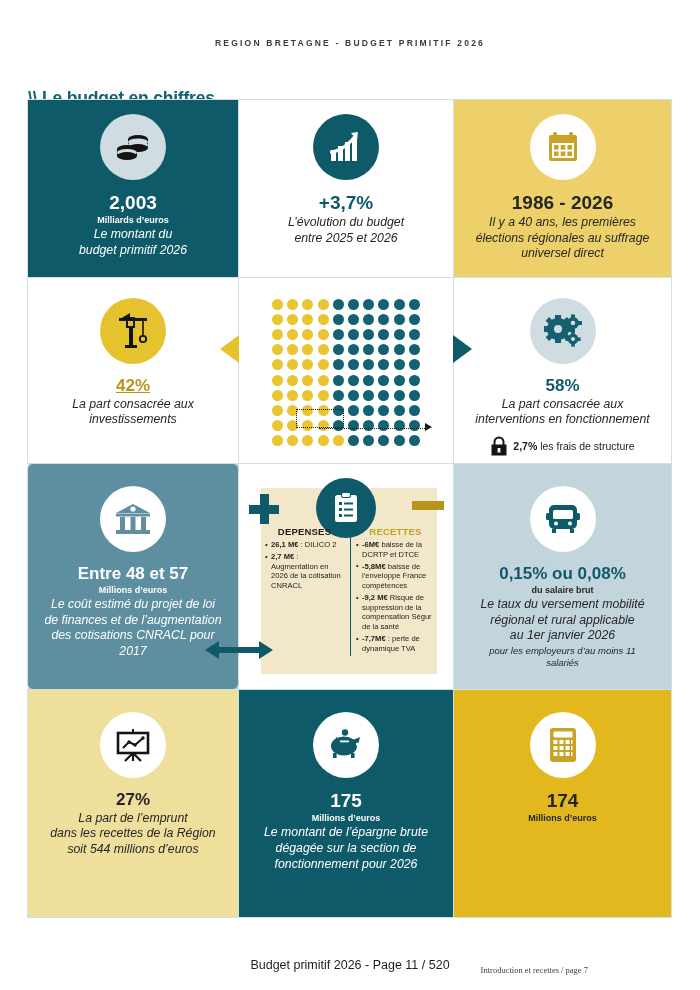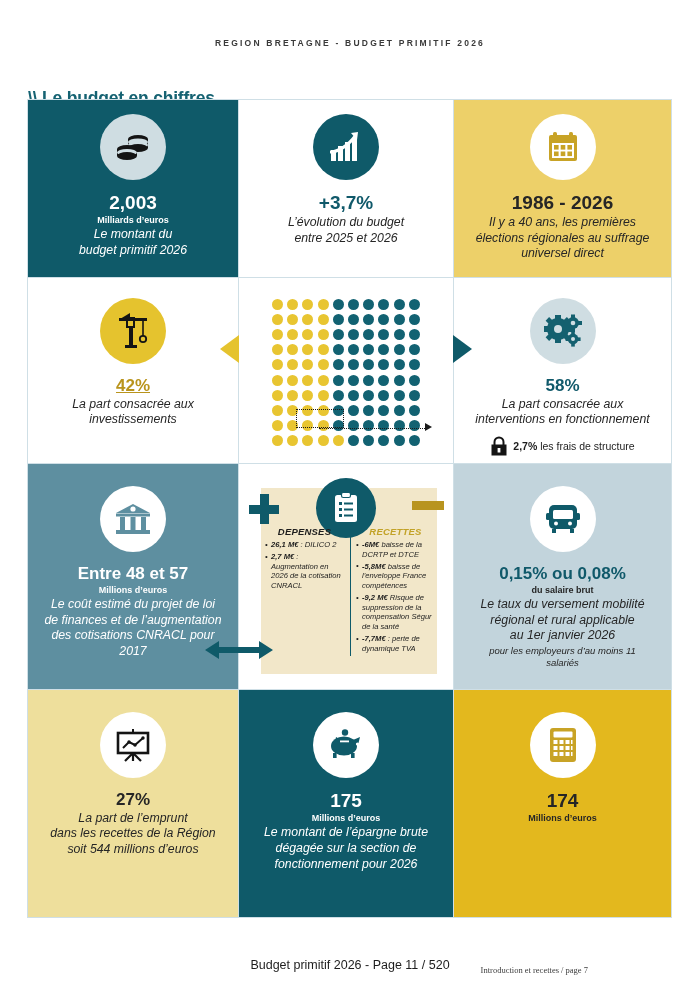--- a/index.html
+++ b/index.html
@@ -44,21 +44,21 @@
     padding: 14px 10px 10px;
     text-align: center;
   }
 
   
   .bg-teal        { background: #0f5a69; }
   .bg-white       { background: #ffffff; }
   .bg-yellow      { background: #edd069; }
   .bg-gold        { background: #e3b81e; }
   .bg-lightyellow { background: #eedf9c; }
-  .bg-steel       { background: #5e8fa0; }
+  .bg-steel       { background: #5e8fa0; border-radius: 6px; }
   .bg-paleblue    { background: #c2d4dc; }
 
   
   .circ {
     width: 66px; height: 66px; border-radius: 50%;
     display: flex; align-items: center; justify-content: center;
     margin-bottom: 12px; flex: none;
   }
   .c-paleblue { background: #cfdde2; }
   .c-teal     { background: #0f5a69; }
@@ -133,21 +133,21 @@
     gap: 5px; margin-top: 8px;
   }
   .lock-note { font-size: 10.5px; color: #1d1d1d; }
   .lock-note b { font-weight: 700; }
 
   
   .budget-cell { padding: 0; justify-content: flex-start; }
   .budget-inner {
     position: relative; width: 100%; height: 100%;
     background: #ffffff;
-    display: flex; align-items: flex-start; justify-content: center; font-style: italic;
+    display: flex; align-items: flex-start; justify-content: center;
   }
   .beige {
     position: absolute; left: 22px; top: 24px;
     width: 176px; height: 186px;
     background: #f2e7c9;
   }
   .plus-sign {
     position: absolute; left: 10px; top: 30px;
     width: 30px; height: 30px; z-index: 4;
   }

